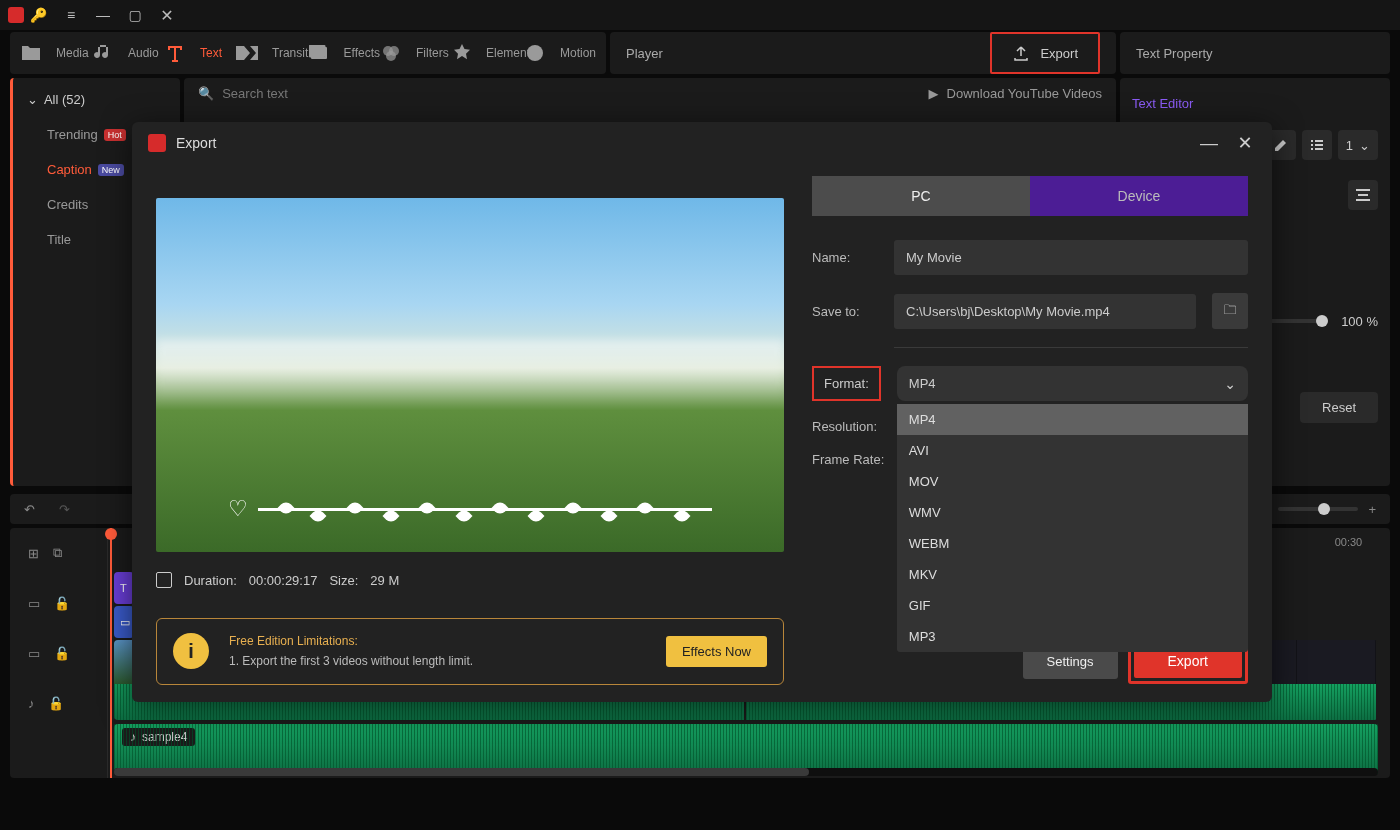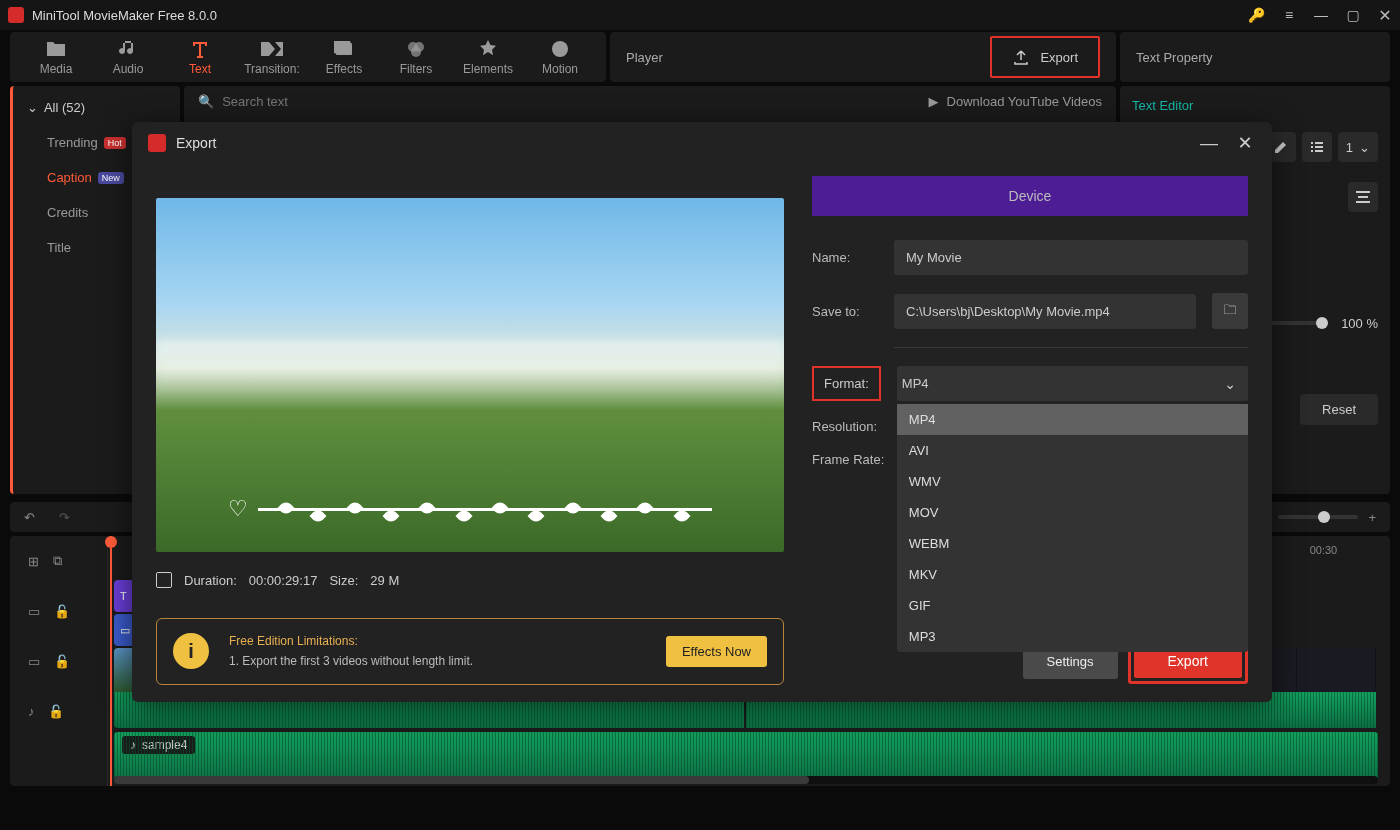--- a/index.html
+++ b/index.html
@@ -10,21 +10,21 @@
 .title-bar .logo-dot { width: 16px; height: 16px; background: #d62b2b; border-radius: 3px; margin-right: 8px; }
 .title-bar .title { color: #ddd; font-size: 13px; flex: 1; }
 .title-bar .tb-right { display: flex; align-items: center; gap: 18px; }
 .tb-icon { width: 14px; height: 14px; display: inline-flex; align-items: center; justify-content: center; color: #bbb; cursor: pointer; font-size: 14px; }
 .tb-icon.key { color: #f0c040; }
 .tb-icon.close-x { font-size: 16px; }
 
 
 .top-area { display: flex; margin: 2px 10px 0 10px; gap: 4px; }
 .toolbar-left { flex: 0 0 558px; background: #1b1b1b; border-radius: 4px; display: flex; align-items: center; padding: 6px 10px; }
-.tb-btn { display: flex; flex-direction: column; align-items: center; gap: 2px; width: 72px; color: #9a9a9a; cursor: pointer; }
+.tb-btn { display: flex; flex-direction: row; align-items: center; gap: 14px; width: 72px; color: #9a9a9a; cursor: pointer; }
 .tb-btn.active { color: #ff5b3a; }
 .tb-ico { width: 22px; height: 22px; display: flex; align-items: center; justify-content: center; }
 .tb-lbl { font-size: 12px; }
 
 .toolbar-player { flex: 1; background: #1b1b1b; border-radius: 4px; display: flex; align-items: center; padding: 0 16px; justify-content: space-between; }
 .export-btn-top { border: 2px solid #e0342a; padding: 10px 20px; display: flex; align-items: center; gap: 10px; color: #ccc; cursor: pointer; border-radius: 2px; }
 .toolbar-prop { flex: 0 0 270px; background: #1b1b1b; border-radius: 4px; display: flex; align-items: center; padding: 0 16px; color: #aaa; }
 
 
 .mid { margin: 4px 10px 0 10px; display: flex; gap: 4px; height: 408px; }
@@ -111,39 +111,38 @@
 .tab.pc { background:#4c4c4c; color:#eee; }
 .tab.dev { background:#4c1d95; color:#bbb; }
 
 .form-row { display:flex; align-items:center; margin-bottom:18px; gap:16px; }
 .form-lbl { width:66px; color:#bbb; font-size:13px; }
 .form-input { flex:1; background:#333; color:#ccc; padding:10px 12px; border-radius:3px; font-size:13px; }
 .browse-btn { width:36px; height:36px; background:#3a3a3a; border-radius:3px; display:flex; align-items:center; justify-content:center; color:#ddd; cursor:pointer; }
 .form-divider { height:1px; background:#3a3a3a; margin:4px 0 18px 82px; }
 
 .format-lbl-box { border:2px solid #e0342a; padding:8px 10px; color:#ccc; font-size:13px;text-align:right; }
-.select-box { flex:1; background:#333; color:#ccc; padding:10px 5px; border-radius:2px; font-size:13px; position:relative; cursor:pointer; }
+.select-box { flex:1; background:#333; color:#ccc; padding:10px 12px; border-radius:8px; font-size:13px; position:relative; cursor:pointer; }
 .select-box .chev { position:absolute; right:12px; top:50%; transform:translateY(-50%); font-size:14px; }
 .dropdown { position:absolute; left:0; right:0; top:38px; background:#333; border-radius:0 0 3px 3px; z-index:5; }
 .dd-opt { padding:8px 12px; font-size:13px; color:#ddd; cursor:pointer; }
 .dd-opt.sel { background:#616161; }
 
 .modal-ftr { position:absolute; bottom:18px; right:24px; display:flex; gap:10px; align-items:center; }
 .settings-btn { background:#4a4a4a; color:#eee; padding:10px 24px; border-radius:3px; cursor:pointer; font-size:13px; }
 .export-final-wrap { border:3px solid #e0342a; padding:3px; border-radius:3px; }
 .export-final { background:#e0342a; color:#fff; padding:9px 34px; border-radius:2px; cursor:pointer; font-size:14px; }
 
 svg { display:block; }
 </style>
 </head>
 <body>
 
 <div class="title-bar">
   <div class="logo-dot"></div>
-  <div class="title">MiniTool MovieMaker Free 8.0.0</div>
   <div class="tb-right">
     <span class="tb-icon key">🔑</span>
     <span class="tb-icon">≡</span>
     <span class="tb-icon">—</span>
     <span class="tb-icon">▢</span>
     <span class="tb-icon close-x">✕</span>
   </div>
 </div>
 
 <div class="top-area">
@@ -260,21 +259,21 @@
       <span>🔍</span>
       <span style="color:#777">Search text</span>
     </div>
     <div class="dl-yt">
       <span>▶</span>
       <span>Download YouTube Videos</span>
     </div>
   </div>
 
   <div class="prop-panel">
-    <div style="color:#14b8a6; margin-bottom:16px;">Text Editor</div>
+    <div style="color:#8b5cf6; margin-bottom:16px;margin-top:6px;">Text Editor</div>
     <div class="prop-row" style="gap:6px; justify-content:flex-end;">
       <div class="mini-btn">
           <svg width="14" height="14" viewBox="0 0 14 14">
             <path fill="#ccc" d="M1 10l8-8 3 3-8 8H1z"></path>
           </svg>
         </div>
       <div class="mini-btn">
           <svg width="14" height="14" viewBox="0 0 14 14">
             <path fill="#ccc" d="M1 2h2v2H1zm4 0h8v2H5zM1 6h2v2H1zm4 0h8v2H5zM1 10h2v2H1zm4 0h8v2H5z"></path>
           </svg>
@@ -338,21 +337,21 @@
       <span>▭</span>
       <span>🔓</span>
     </div>
     <div class="tl-left-row">
       <span>♪</span>
       <span>🔓</span>
     </div>
   </div>
   <div class="tl-ruler">
     <div class="tl-tick" style="right:110px;">27:13</div>
-    <div class="tl-tick" style="right:39px;">00:30</div>
+    <div class="tl-tick" style="right:14px;">00:30</div>
   </div>
   <div class="tl-playhead"></div>
   <div class="track-text t1">T</div>
   <div class="track-text t2">▭</div>
   <div class="track-video">
     <div class="clip" style="width:50%;">
       <div class="thumb-row">
           <div class="th"></div>
           <div class="th"></div>
           <div class="th"></div>
@@ -432,20 +431,21 @@
         <div class="txt">
           <div class="hdr">Free Edition Limitations:</div>
           <div class="line">1. Export the first 3 videos without length limit.</div>
         </div>
         <div class="upgrade-btn">Effects Now</div>
       </div>
     </div>
 
     <div class="form-col">
       <div class="tabs">
+        <div class="tab pc">PC</div>
         <div class="tab dev">Device</div>
       </div>
 
       <div class="form-row">
         <div class="form-lbl">Name:</div>
         <div class="form-input">My Movie</div>
       </div>
       <div class="form-row">
         <div class="form-lbl">Save to:</div>
         <div class="form-input">C:\Users\bj\Desktop\My Movie.mp4</div>
@@ -456,22 +456,22 @@
       <div class="form-divider"></div>
 
       <div class="form-row" style="align-items:flex-start;">
         <div class="format-lbl-box">Format:</div>
         <div class="select-box">
           <span>MP4</span>
           <span class="chev">⌄</span>
           <div class="dropdown">
             <div class="dd-opt sel">MP4</div>
             <div class="dd-opt">AVI</div>
+            <div class="dd-opt">MOV</div>
             <div class="dd-opt">WMV</div>
-            <div class="dd-opt">MOV</div>
             <div class="dd-opt">WEBM</div>
             <div class="dd-opt">MKV</div>
             <div class="dd-opt">GIF</div>
             <div class="dd-opt">MP3</div>
           </div>
         </div>
       </div>
       <div class="form-row" style="margin-top:14px;">
         <div class="form-lbl" style="width:76px;">Resolution:</div>
       </div>

